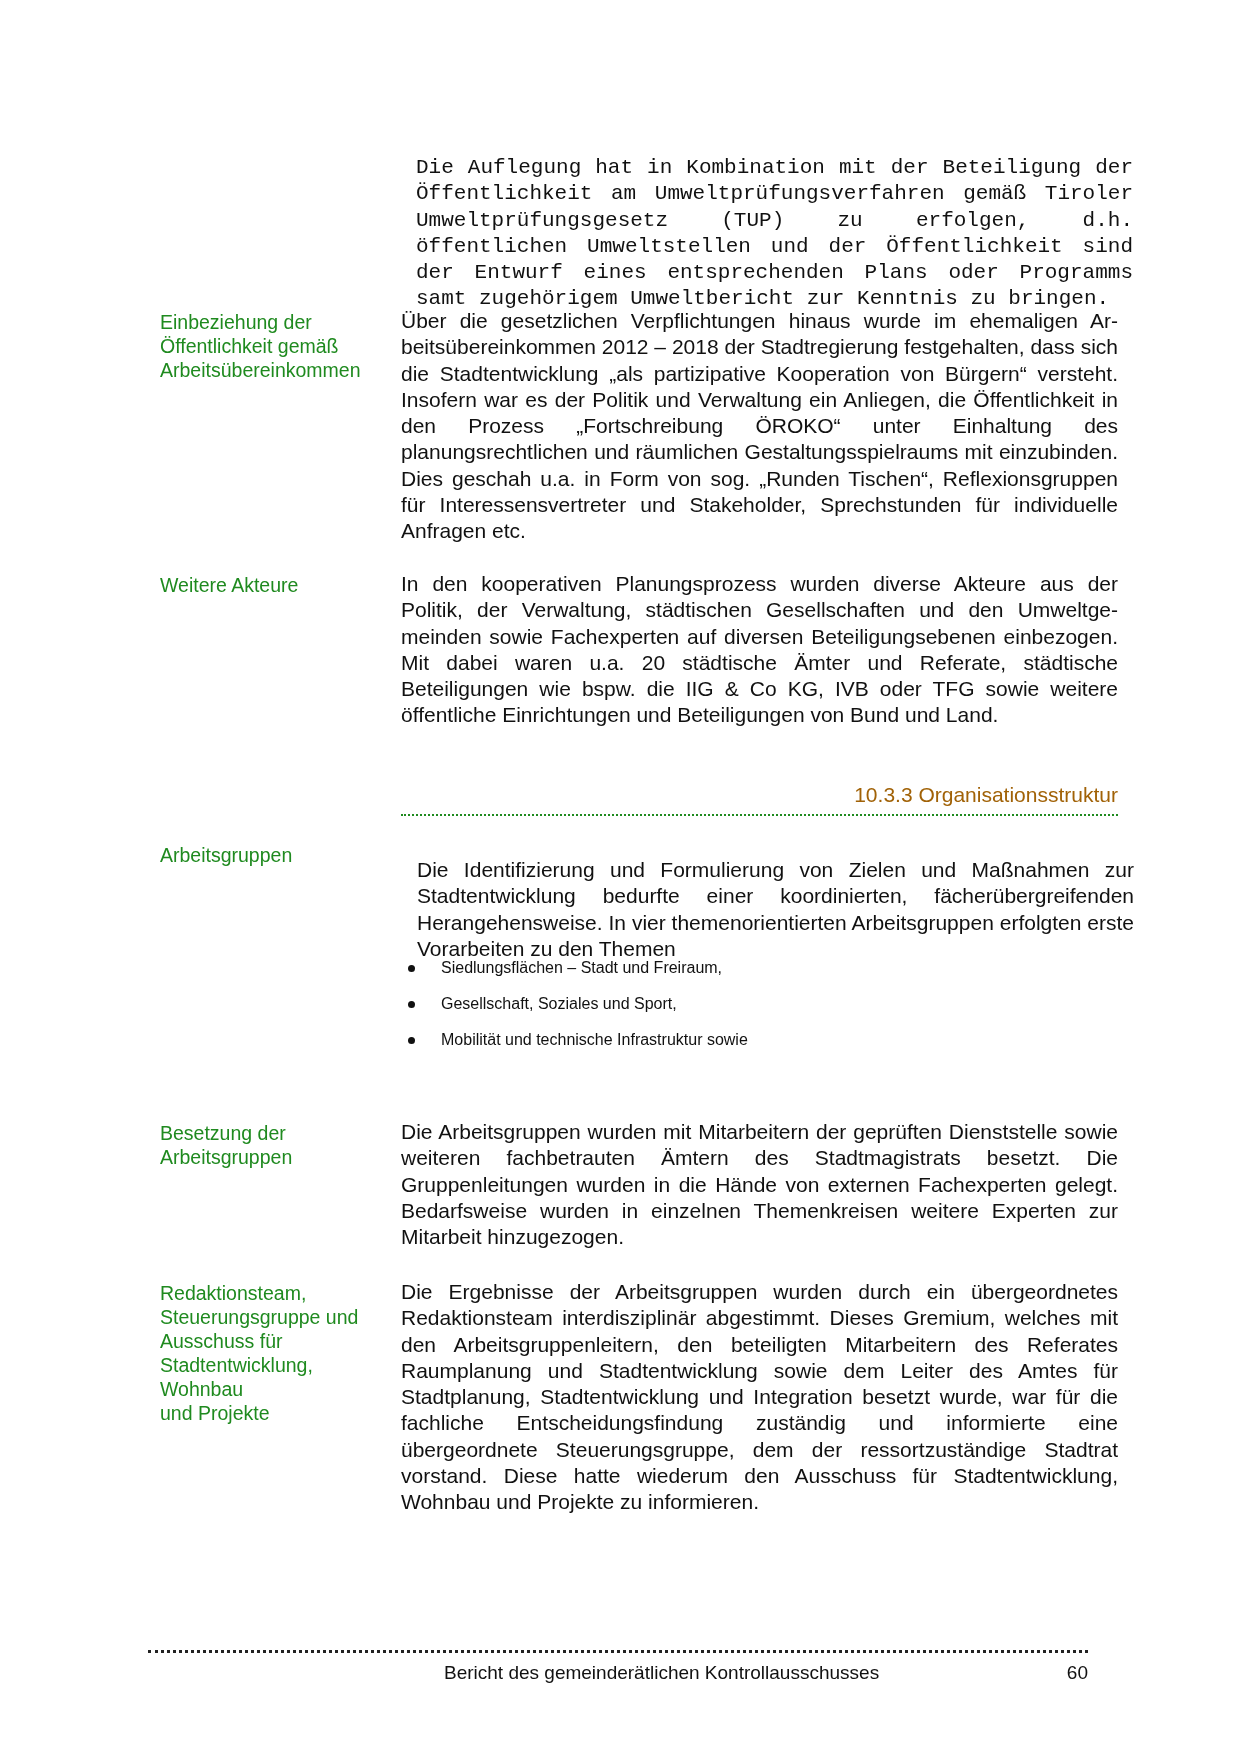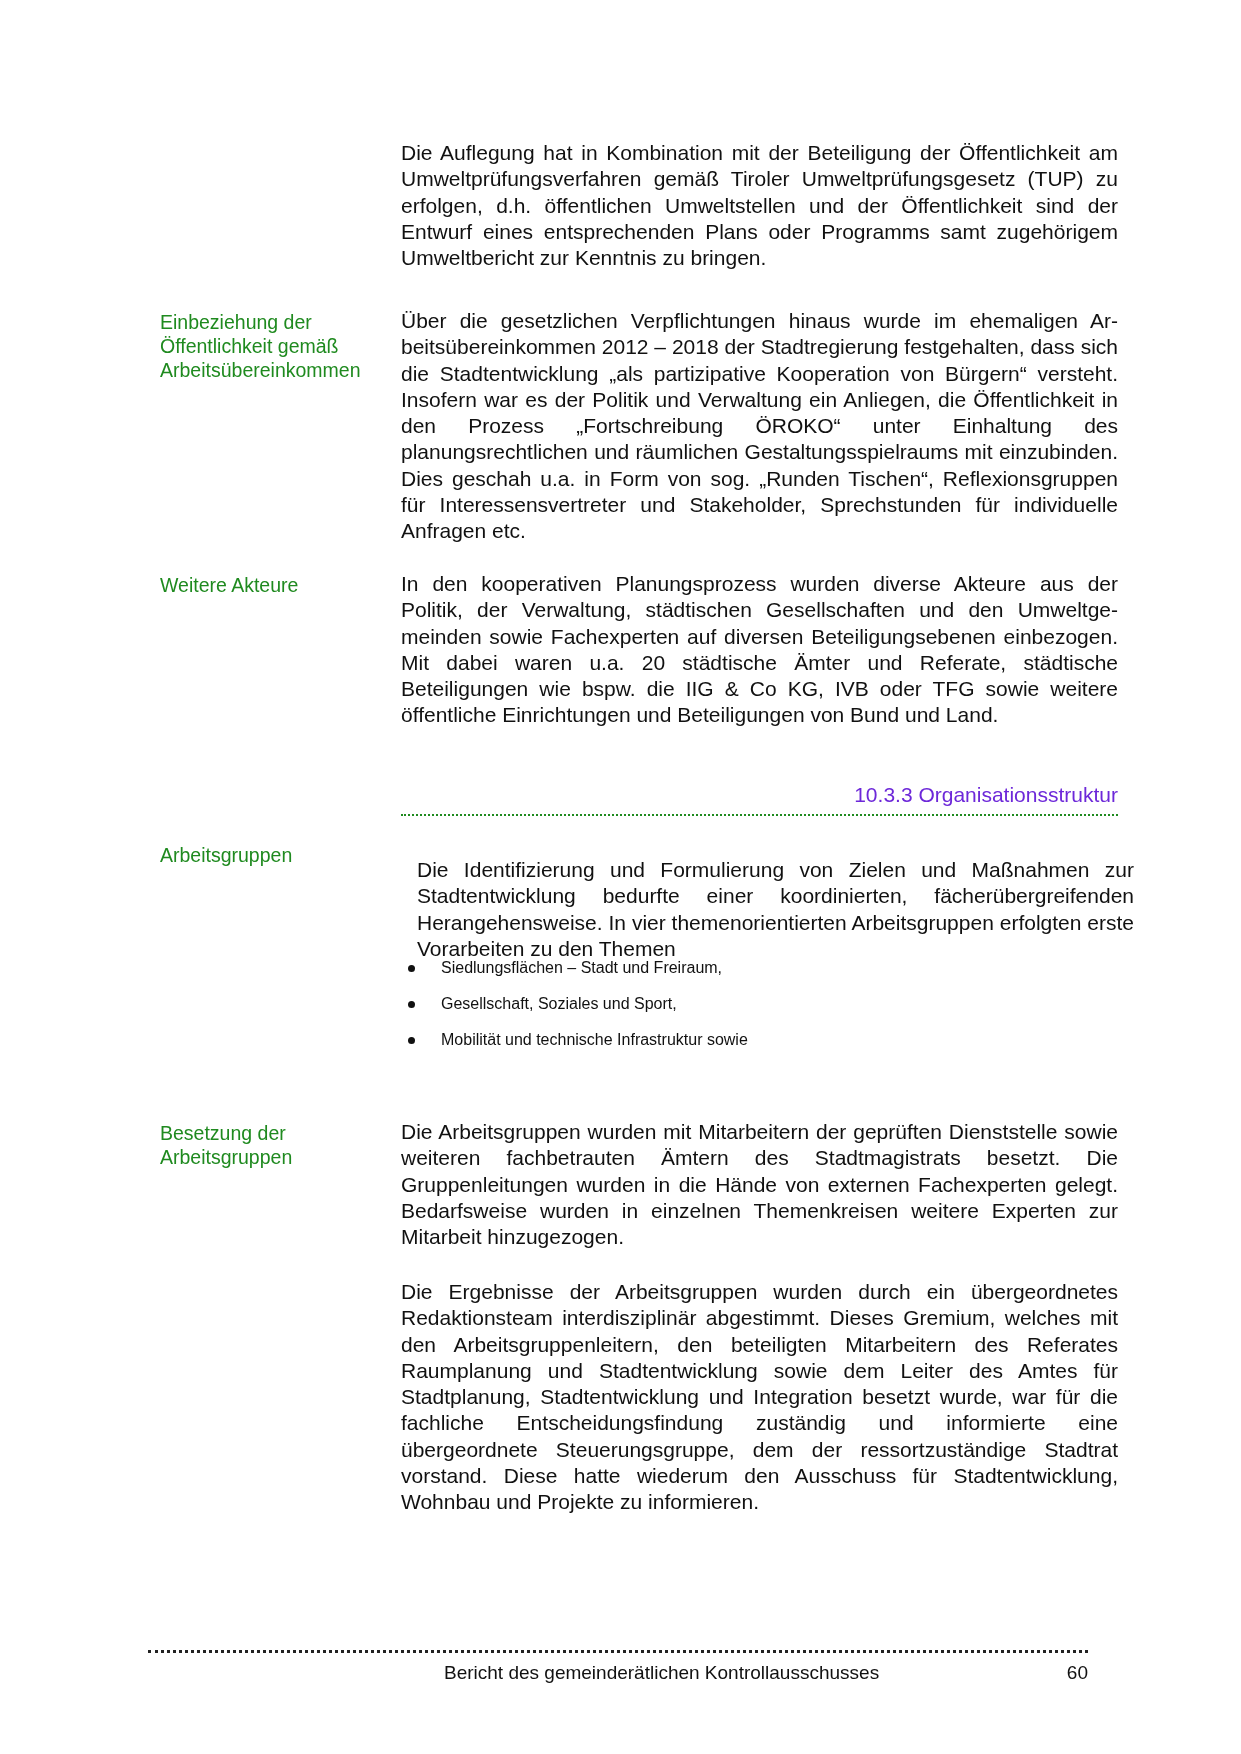--- a/index.html
+++ b/index.html
@@ -13,21 +13,21 @@
       color: #1f8a1f; font-size: 19.5px; line-height: 24px;
       white-space: pre-line;
     }
     .body-text {
       position: absolute; left: 401px; width: 717px;
       font-size: 21px; line-height: 26.3px; text-align: justify;
       hyphens: manual;
     }
     .section-heading {
       position: absolute; left: 401px; width: 717px; top: 782px;
-      text-align: right; color: #6d28d9; font-size: 21px; line-height: 26px;
+      text-align: right; color: #a16207; font-size: 21px; line-height: 26px;
     }
     .section-rule {
       position: absolute; left: 401px; width: 717px; top: 814px;
       border-top: 2px dotted #1f8a1f; height: 0;
     }
     .bullet-list { position: absolute; left: 401px; width: 717px; margin: 0; padding: 0; list-style: none; }
     .bullet-list li { position: relative; padding-left: 40px; font-size: 16px; line-height: 26px; height: 36px; }
     .bullet-list li .dot {
       position: absolute; left: 7px; top: 10px; width: 7px; height: 7px; border-radius: 50%; background: #111;
     }
@@ -37,21 +37,21 @@
     }
     .footer-left { position: absolute; left: 148px; top: 1760px; font-size: 19px; color: #111; }
     .footer-center { position: absolute; left: 444px; top: 1662px; font-size: 19px; color: #111; }
     .footer-right { position: absolute; right: 153px; top: 1662px; font-size: 19px; color: #111; }
   </style>
 </head>
 <body>
 
 <div class="page">
 
-  <p class="body-text" style="top:140px; margin:0;">Die Auflegung hat in Kombination mit der Beteiligung der Öffentlichkeit am Umweltprüfungsverfahren gemäß Tiroler Umweltprüfungsgesetz (TUP) zu erfolgen, d.h. öffentlichen Umweltstellen und der Öffentlichkeit sind der Entwurf eines entsprechenden Plans oder Programms samt zugehörigem Umweltbericht zur Kenntnis zu bringen.</p>
+  <p class="body-text" style="top:140px; margin:15px;font-family:Liberation Mono, monospace;">Die Auflegung hat in Kombination mit der Beteiligung der Öffentlichkeit am Umweltprüfungsverfahren gemäß Tiroler Umweltprüfungsgesetz (TUP) zu erfolgen, d.h. öffentlichen Umweltstellen und der Öffentlichkeit sind der Entwurf eines entsprechenden Plans oder Programms samt zugehörigem Umweltbericht zur Kenntnis zu bringen.</p>
 
   <div class="margin-note" style="top:310px;">Einbeziehung der
 Öffentlichkeit gemäß
 Arbeitsübereinkommen</div>
   <p class="body-text" style="top:308px; margin:0;">Über die gesetzlichen Verpflichtungen hinaus wurde im ehemaligen Ar­beitsübereinkommen 2012 – 2018 der Stadtregierung festgehalten, dass sich die Stadtentwicklung „als partizipative Kooperation von Bür­gern“ versteht. Insofern war es der Politik und Verwaltung ein Anliegen, die Öffentlichkeit in den Prozess „Fortschreibung ÖROKO“ unter Ein­haltung des planungsrechtlichen und räumlichen Gestaltungsspiel­raums mit einzubinden. Dies geschah u.a. in Form von sog. „Runden Tischen“, Reflexionsgruppen für Interessensvertreter und Stakeholder, Sprechstunden für individuelle Anfragen etc.</p>
 
   <div class="margin-note" style="top:573px;">Weitere Akteure</div>
   <p class="body-text" style="top:571px; margin:0;">In den kooperativen Planungsprozess wurden diverse Akteure aus der Politik, der Verwaltung, städtischen Gesellschaften und den Umweltge­meinden sowie Fachexperten auf diversen Beteiligungsebenen einbe­zogen. Mit dabei waren u.a. 20 städtische Ämter und Referate, städti­sche Beteiligungen wie bspw. die IIG &amp; Co KG, IVB oder TFG sowie weitere öffentliche Einrichtungen und Beteiligungen von Bund und Land.</p>
 
   <div class="section-heading">10.3.3  Organisationsstruktur</div>
@@ -63,20 +63,26 @@
   <ul class="bullet-list" style="top:955px;">
     <li><span class="dot"></span><span>Siedlungsflächen – Stadt und Freiraum,</span></li>
     <li><span class="dot"></span><span>Gesellschaft, Soziales und Sport,</span></li>
     <li><span class="dot"></span><span>Mobilität und technische Infrastruktur sowie</span></li>
   </ul>
 
   <div class="margin-note" style="top:1121px;">Besetzung der
 Arbeitsgruppen</div>
   <p class="body-text" style="top:1119px; margin:0;">Die Arbeitsgruppen wurden mit Mitarbeitern der geprüften Dienststelle sowie weiteren fachbetrauten Ämtern des Stadtmagistrats besetzt. Die Gruppenleitungen wurden in die Hände von externen Fachexperten ge­legt. Bedarfsweise wurden in einzelnen Themenkreisen weitere Exper­ten zur Mitarbeit hinzugezogen.</p>
 
+  <div class="margin-note" style="top:1281px;">Redaktionsteam,
+Steuerungsgruppe und
+Ausschuss für
+Stadtentwicklung,
+Wohnbau
+und Projekte</div>
   <p class="body-text" style="top:1279px; margin:0;">Die Ergebnisse der Arbeitsgruppen wurden durch ein übergeordnetes Redaktionsteam interdisziplinär abgestimmt. Dieses Gremium, welches mit den Arbeitsgruppenleitern, den beteiligten Mitarbeitern des Refera­tes Raumplanung und Stadtentwicklung sowie dem Leiter des Amtes für Stadtplanung, Stadtentwicklung und Integration besetzt wurde, war für die fachliche Entscheidungsfindung zuständig und informierte eine übergeordnete Steuerungsgruppe, dem der ressortzuständige Stadtrat vorstand. Diese hatte wiederum den Ausschuss für Stadtentwicklung, Wohnbau und Projekte zu informieren.</p>
 
   <div class="footer-rule"></div>
   <div class="footer-left">Zl. KA-05830/2019</div>
   <div class="footer-center">Bericht des gemeinderätlichen Kontrollausschusses</div>
   <div class="footer-right">60</div>
 
 </div>
 
 </body></html>

